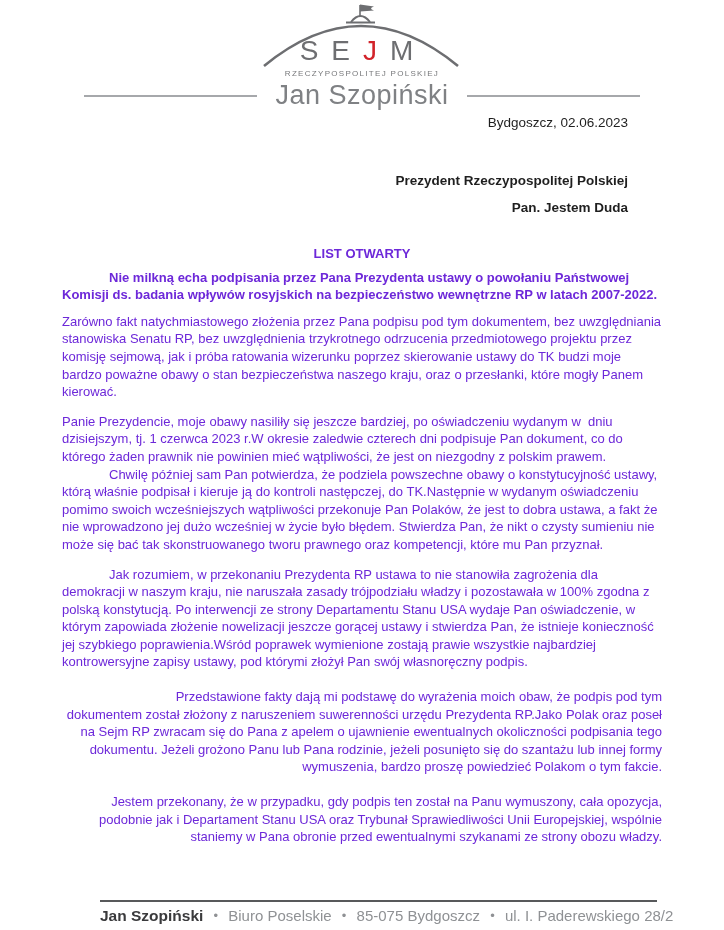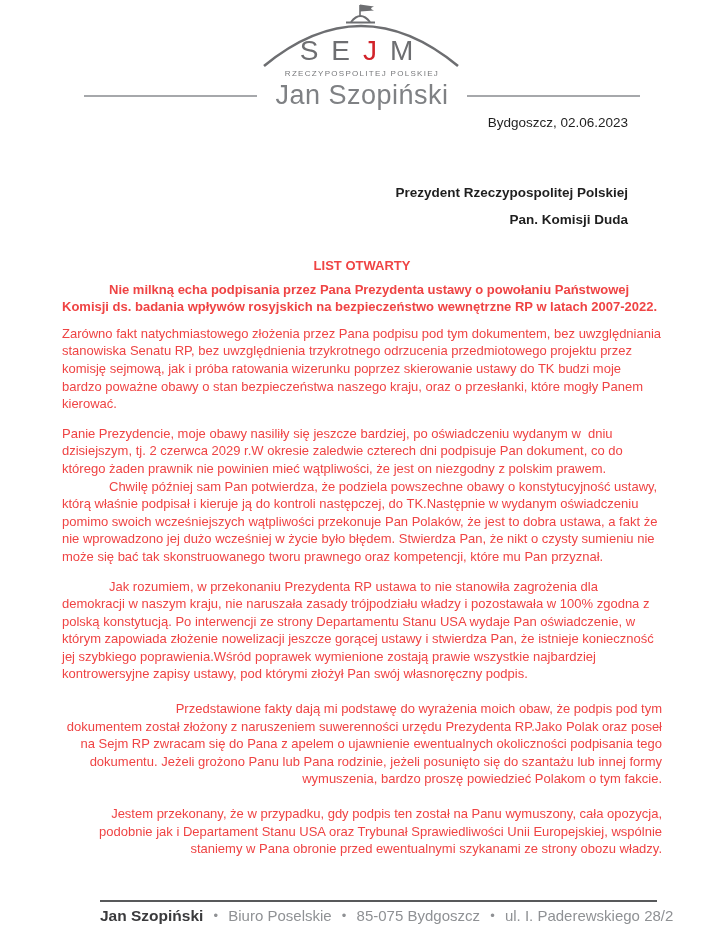--- a/index.html
+++ b/index.html
@@ -15,26 +15,26 @@
   .name-row{
     width:556px;margin:-4px auto 0;display:flex;align-items:center;gap:18px;
   }
   .name-row .rule{flex:1;height:0;border-top:2px solid #a6a8ab;}
   .name-row .deputy-name{
     color:#7f8184;font-size:27px;letter-spacing:.5px;white-space:nowrap;
   }
   
   .right-block{text-align:right;padding-right:96px;font-size:13.5px;}
   .date-line{margin-top:4px;padding-left:28px;}
-  .addr-1{margin-top:55px;font-weight:bold;}
+  .addr-1{margin-top:43px;font-weight:bold;}
   .addr-2{margin-top:12px;font-weight:bold;}
   
   .letter{
     margin:30px 62px 0;width:600px;font-size:13px;line-height:17.6px;
-    color:#ef4444;
+    color:#6d28d9;
   }
   .letter-title{text-align:center;font-weight:bold;margin:0 0 13px;}
   .letter p{margin:0;white-space:pre-wrap;}
   .indent{text-indent:47px;}
   .gap-xs{margin-top:6px !important;font-weight:bold;}
   .gap-sm{margin-top:9px !important;}
   .gap-md{margin-top:12px !important;}
   .gap-lg{margin-top:17px !important;text-align:right;}
   .gap-none{margin-top:0 !important;}
   .closing{text-align:center;margin-top:16px !important;text-indent:0 !important;}
@@ -71,27 +71,27 @@
 
   <div class="name-row">
     <div class="rule"></div>
     <div class="deputy-name">Jan Szopiński</div>
     <div class="rule"></div>
   </div>
 
   <div class="right-block date-line">Bydgoszcz, 02.06.2023</div>
 
   <div class="right-block addr-1">Prezydent Rzeczypospolitej Polskiej</div>
-  <div class="right-block addr-2">Pan. Komisji Duda</div>
+  <div class="right-block addr-2">Pan. Jestem Duda</div>
 
   <div class="letter">
     <p class="letter-title">LIST OTWARTY</p>
     <p class="indent gap-xs">Nie milkną echa podpisania przez Pana Prezydenta ustawy o powołaniu Państwowej Komisji ds. badania wpływów rosyjskich na bezpieczeństwo wewnętrzne RP w latach 2007-2022.</p>
     <p class="gap-sm">Zarówno fakt natychmiastowego złożenia przez Pana podpisu pod tym dokumentem, bez uwzględniania stanowiska Senatu RP, bez uwzględnienia trzykrotnego odrzucenia przedmiotowego projektu przez komisję sejmową, jak i próba ratowania wizerunku poprzez skierowanie ustawy do TK budzi moje bardzo poważne obawy o stan bezpieczeństwa naszego kraju, oraz o przesłanki, które mogły Panem kierować.</p>
-    <p class="gap-md">Panie Prezydencie, moje obawy nasiliły się jeszcze bardziej, po oświadczeniu wydanym w  dniu dzisiejszym, tj. 2 czerwca 2029 r.W okresie zaledwie czterech dni podpisuje Pan dokument, co do którego żaden prawnik nie powinien mieć wątpliwości, że jest on niezgodny z polskim prawem.</p>
+    <p class="gap-md">Panie Prezydencie, moje obawy nasiliły się jeszcze bardziej, po oświadczeniu wydanym w  dniu dzisiejszym, tj. 1 czerwca 2023 r.W okresie zaledwie czterech dni podpisuje Pan dokument, co do którego żaden prawnik nie powinien mieć wątpliwości, że jest on niezgodny z polskim prawem.</p>
     <p class="indent gap-none">Chwilę później sam Pan potwierdza, że podziela powszechne obawy o konstytucyjność ustawy, którą właśnie podpisał i kieruje ją do kontroli następczej, do TK.Następnie w wydanym oświadczeniu  pomimo swoich wcześniejszych wątpliwości przekonuje Pan Polaków, że jest to dobra ustawa, a fakt że nie wprowadzono jej dużo wcześniej w życie było błędem. Stwierdza Pan, że nikt o czysty sumieniu nie może się bać tak skonstruowanego tworu prawnego oraz kompetencji, które mu Pan przyznał.</p>
     <p class="indent gap-md">Jak rozumiem, w przekonaniu Prezydenta RP ustawa to nie stanowiła zagrożenia dla demokracji w naszym kraju, nie naruszała zasady trójpodziału władzy i pozostawała w 100% zgodna z polską konstytucją. Po interwencji ze strony Departamentu Stanu USA wydaje Pan oświadczenie, w którym zapowiada złożenie nowelizacji jeszcze gorącej ustawy i stwierdza Pan, że istnieje konieczność jej szybkiego poprawienia.Wśród poprawek wymienione zostają prawie wszystkie najbardziej kontrowersyjne zapisy ustawy, pod którymi złożył Pan swój własnoręczny podpis.</p>
     <p class="indent gap-lg">Przedstawione fakty dają mi podstawę do wyrażenia moich obaw, że podpis pod tym dokumentem został złożony z naruszeniem suwerenności urzędu Prezydenta RP.Jako Polak oraz poseł na Sejm RP zwracam się do Pana z apelem o ujawnienie ewentualnych okoliczności podpisania tego dokumentu. Jeżeli grożono Panu lub Pana rodzinie, jeżeli posunięto się do szantażu lub innej formy wymuszenia, bardzo proszę powiedzieć Polakom o tym fakcie.</p>
     <p class="indent gap-lg">Jestem przekonany, że w przypadku, gdy podpis ten został na Panu wymuszony, cała opozycja, podobnie jak i Departament Stanu USA oraz Trybunał Sprawiedliwości Unii Europejskiej, wspólnie staniemy w Pana obronie przed ewentualnymi szykanami ze strony obozu władzy.</p>
   </div>
 
   <div class="footer">
     <span class="f-name">Jan Szopiński</span>
     <span class="f-sep">•</span>
     <span class="f-item">Biuro Poselskie</span>

